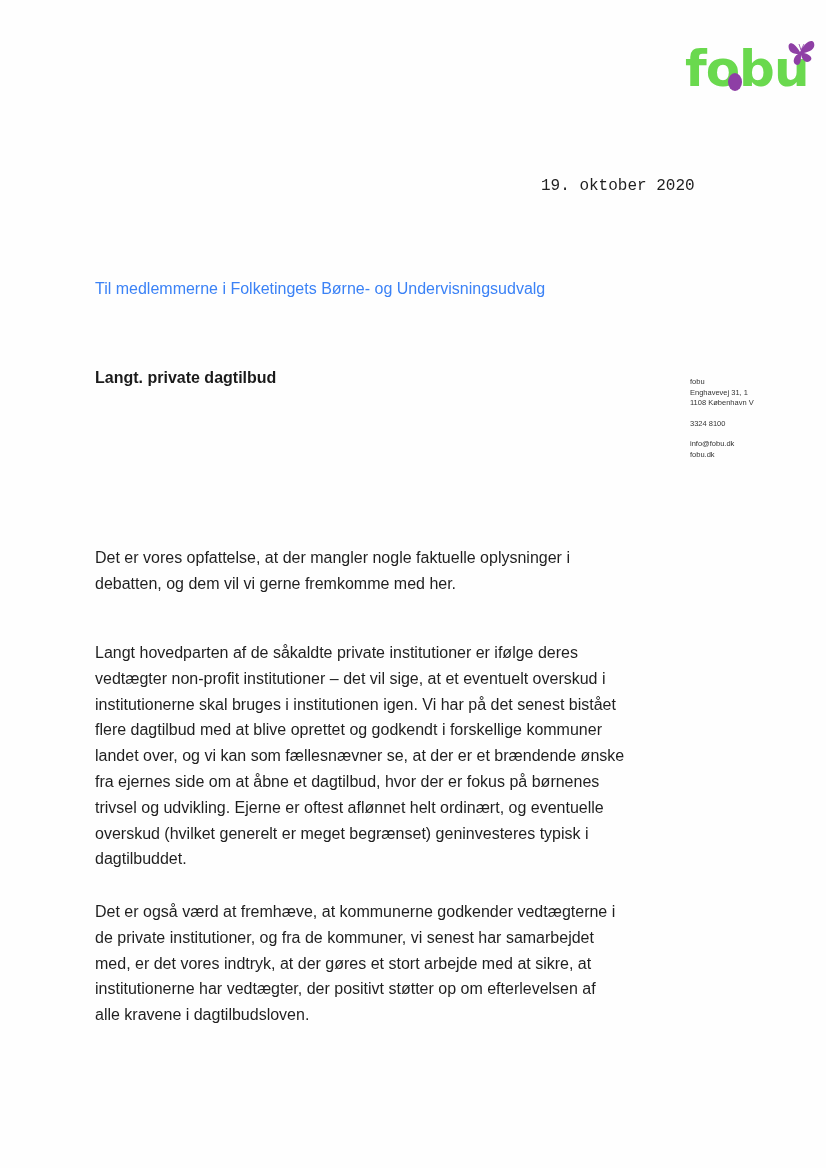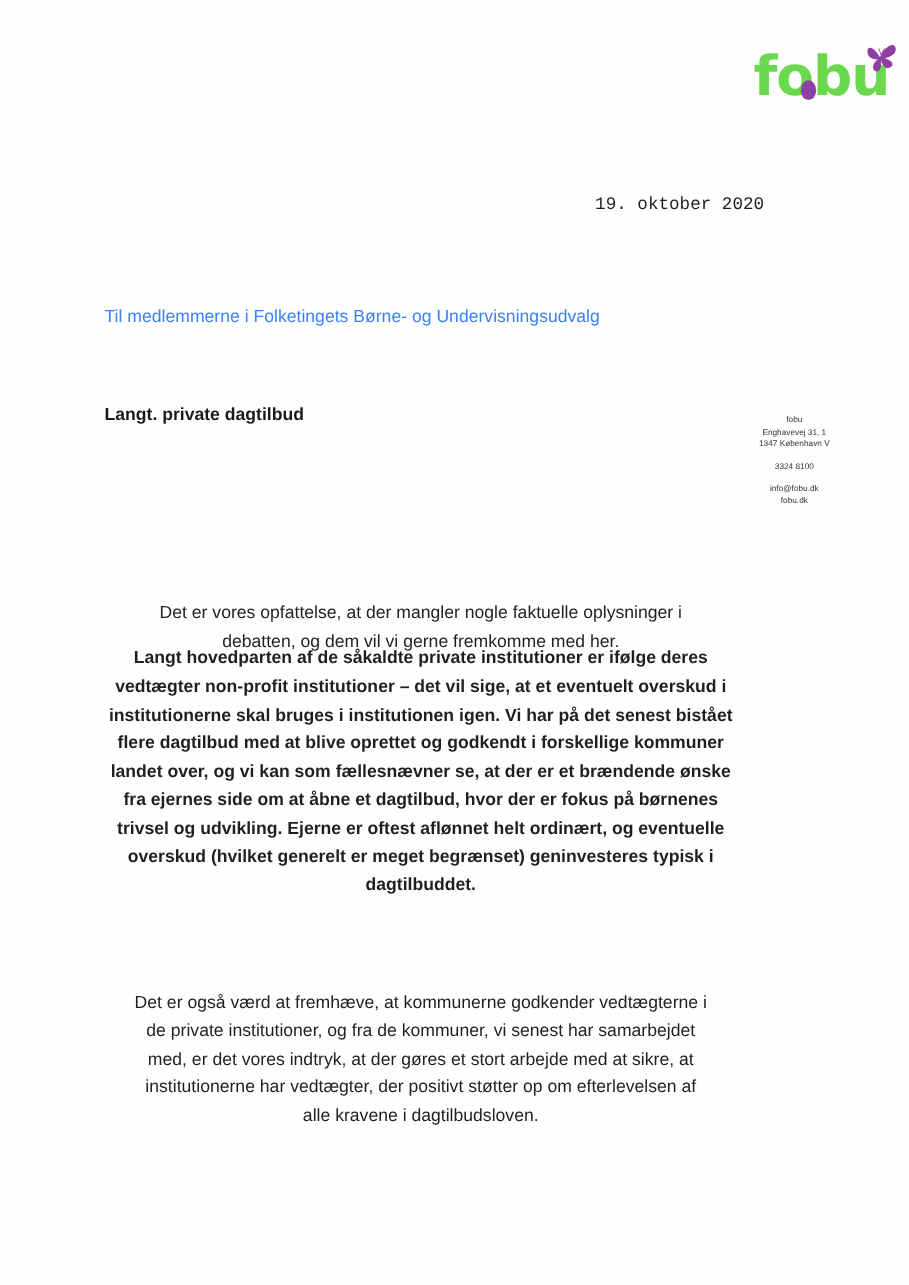--- a/index.html
+++ b/index.html
@@ -12,21 +12,20 @@
     height: 1168px;
     position: relative;
     overflow: hidden;
     font-family: "Liberation Sans", sans-serif;
     color: #1a1a1a;
   }
   .page {
     position: absolute;
     inset: 0;
     background: #fefefe;
-    text-align: center;
   }
   
   .logo {
     position: absolute;
     left: 685px;
     top: 38px;
     width: 130px;
     height: 70px;
   }
   .logo-text {
@@ -99,21 +98,21 @@
     font-size: 16px;
     line-height: 25.8px;
     color: #1f1f1f;
   }
   .body-text p {
     margin: 0;
     white-space: pre-line;
   }
   .p1 { top: 445px; }
   .p2 { top: 545px; }
-  .p3 { top: 586px; font-weight: bold; }
+  .p3 { top: 640px; }
   .p4 { top: 876px; margin-top: 23px; }
 </style>
 </head>
 <body>
 
 <div class="page">
 
   <div class="logo">
     <span class="logo-text">fobu</span>
     <span class="logo-dot"></span>
@@ -125,21 +124,21 @@
 
   <div class="date">19. oktober 2020</div>
 
   <div class="recipient">Til medlemmerne i Folketingets Børne- og Undervisningsudvalg</div>
 
   <div class="subject">Langt. private dagtilbud</div>
 
   <div class="contact">
     <div>fobu</div>
     <div>Enghavevej 31, 1</div>
-    <div>1347 København V</div>
+    <div>1108 København V</div>
     <div class="gap"></div>
     <div>3324 8100</div>
     <div class="gap"></div>
     <div>info@fobu.dk</div>
     <div>fobu.dk</div>
   </div>
 
   <div class="body-text p2">
     <p>Det er vores opfattelse, at der mangler nogle faktuelle oplysninger i
 debatten, og dem vil vi gerne fremkomme med her.</p>

